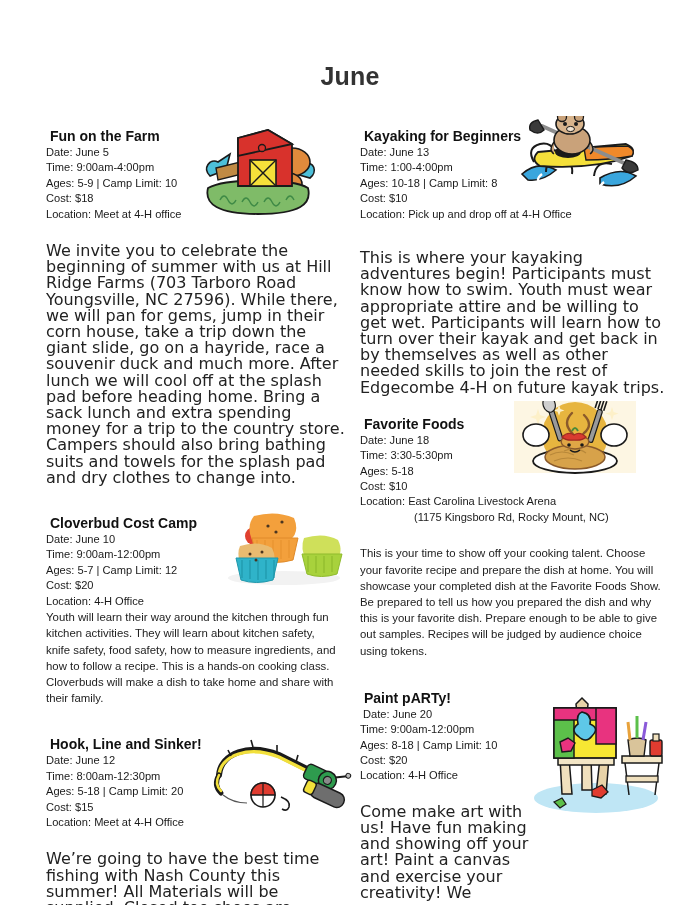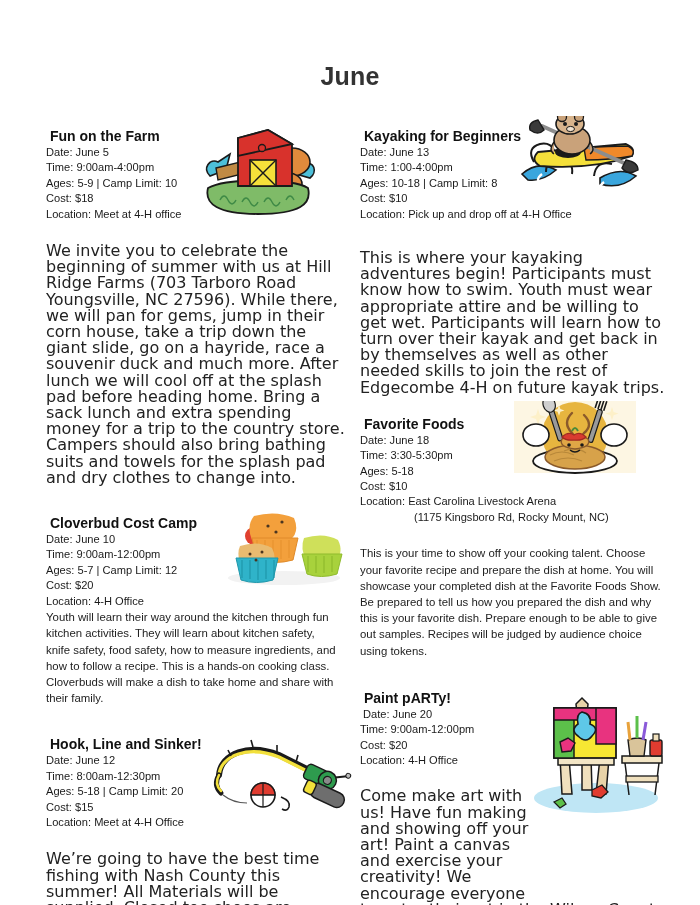--- a/index.html
+++ b/index.html
@@ -336,20 +336,21 @@
           <rect x="120" y="46" width="12" height="16" rx="2" fill="#e03c30" stroke="#1a1a1a" stroke-width="1.4"></rect>
           <rect x="123" y="40" width="6" height="7" fill="#f0e0bd" stroke="#1a1a1a" stroke-width="1.2"></rect>
           <path d="M62 96 l10 -5 l6 7 l-7 6 l-9 -2 Z" fill="#e03c30" stroke="#1a1a1a" stroke-width="1.3"></path>
           <path d="M24 108 l8 -4 l4 6 l-6 4 Z" fill="#5cc04a" stroke="#1a1a1a" stroke-width="1.3"></path>
         </svg>
       </div>
       <div class="ev-title">Paint pARTy!</div>
       <div class="ev-meta">
         <div class="row" style="padding-left:3px;"><span class="lbl">Date:</span> <span>June 20</span></div>
         <div class="row"><span class="lbl">Time:</span> <span>9:00am-12:00pm</span></div>
+        <div class="row"><span class="lbl">Ages:</span> <span>8-18</span> <span>|</span> <span class="lbl">Camp Limit:</span> <span>10</span></div>
         <div class="row"><span class="lbl">Cost:</span> <span>$20</span></div>
         <div class="row"><span class="lbl">Location:</span> <span>4-H Office</span></div>
       </div>
       <div class="desc calibri" style="margin-top:20px; width:306px;">
         <span class="wrapimg"></span>
         <span>Come make art with us! Have fun making and showing off your art! Paint a canvas and exercise your creativity! We encourage everyone to enter their art in the Wilson County Regional Fair &amp; NC State Fair this fall!</span>
       </div>
     </div>
 
   </div>

